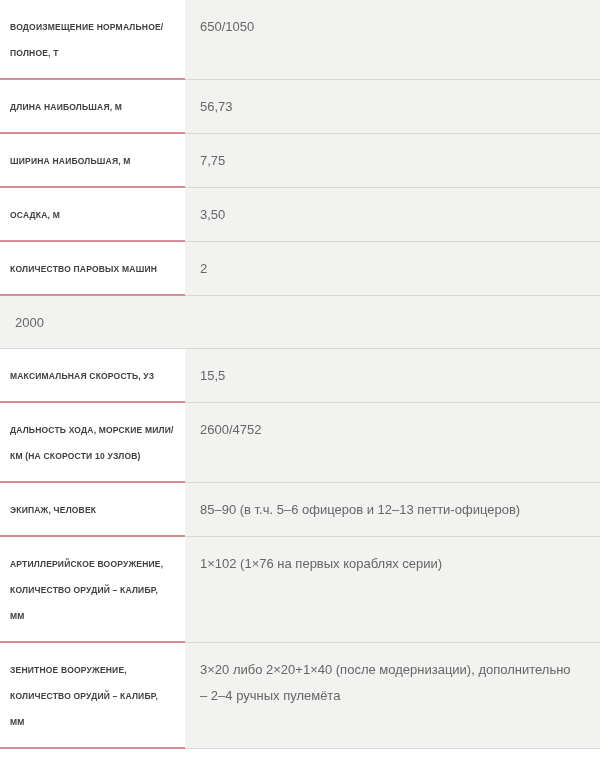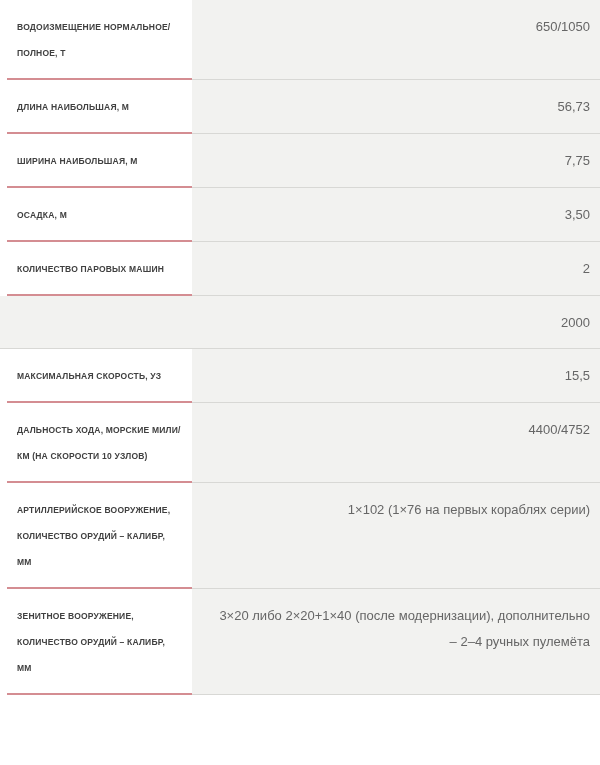--- a/index.html
+++ b/index.html
@@ -33,32 +33,30 @@
     background:var(--page-bg);
     border-bottom:2px solid var(--accent);
     padding:14px 4px 12px 10px;
     color:var(--label-text);
     font-size:8.5px;
     font-weight:bold;
     letter-spacing:0.2px;
     line-height:26px;
     text-transform:uppercase;
     white-space:pre-line;
-    margin-left:7px;
   }
   .spec-value{
     flex:1 1 auto;
     background:var(--val-bg);
     border-bottom:1px solid var(--val-border);
     padding:14px 10px 12px 15px;
     color:var(--value-text);
     font-size:13px;
     line-height:26px;
     white-space:pre-line;
-    text-align:right;
   }
 </style>
 </head>
 <body>
 
 <div class="spec-table">
   <div class="spec-row">
     <div class="spec-label">ВОДОИЗМЕЩЕНИЕ НОРМАЛЬНОЕ/
 ПОЛНОЕ, Т</div>
     <div class="spec-value">650/1050</div>
@@ -89,23 +87,27 @@
   </div>
 
   <div class="spec-row">
     <div class="spec-label">МАКСИМАЛЬНАЯ СКОРОСТЬ, УЗ</div>
     <div class="spec-value">15,5</div>
   </div>
 
   <div class="spec-row">
     <div class="spec-label">ДАЛЬНОСТЬ ХОДА, МОРСКИЕ МИЛИ/
 КМ (НА СКОРОСТИ 10 УЗЛОВ)</div>
-    <div class="spec-value">4400/4752</div>
+    <div class="spec-value">2600/4752</div>
   </div>
 
+  <div class="spec-row">
+    <div class="spec-label">ЭКИПАЖ, ЧЕЛОВЕК</div>
+    <div class="spec-value">85–90 (в т.ч. 5–6 офицеров и 12–13 петти-офицеров)</div>
+  </div>
 
   <div class="spec-row">
     <div class="spec-label">АРТИЛЛЕРИЙСКОЕ ВООРУЖЕНИЕ,
 КОЛИЧЕСТВО ОРУДИЙ – КАЛИБР,
 ММ</div>
     <div class="spec-value">1×102 (1×76 на первых кораблях серии)</div>
   </div>
 
   <div class="spec-row">
     <div class="spec-label">ЗЕНИТНОЕ ВООРУЖЕНИЕ,

